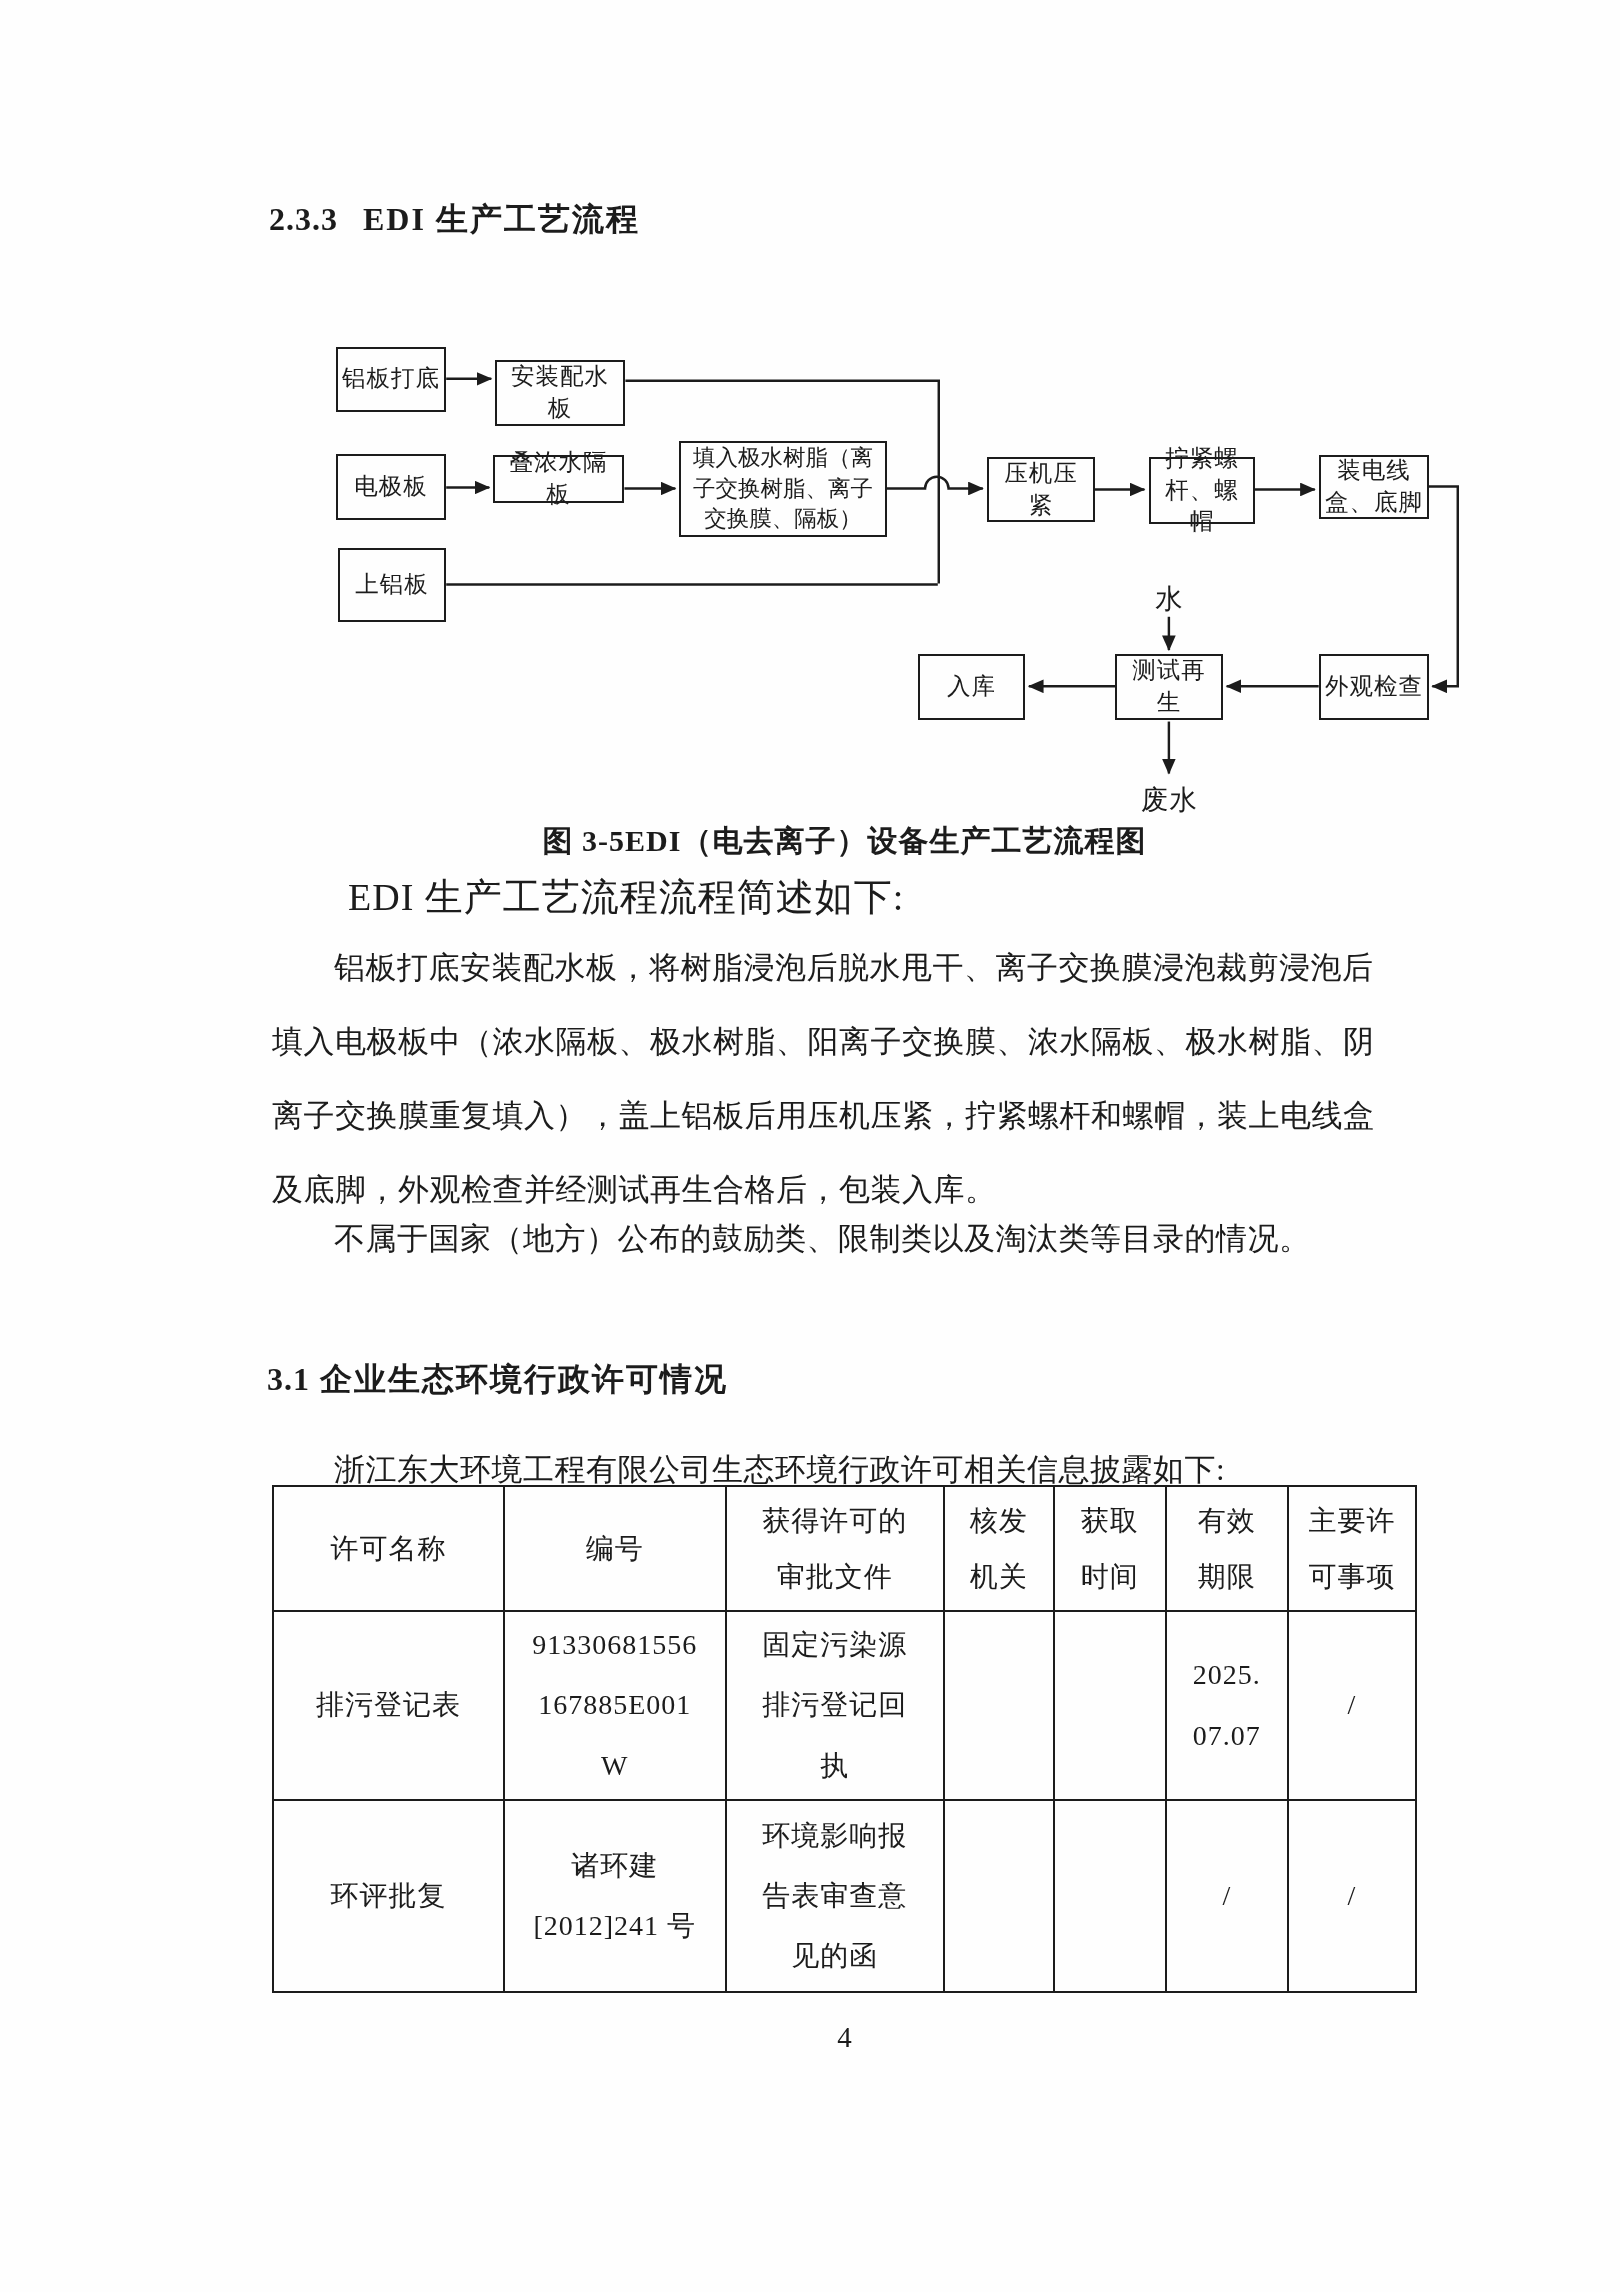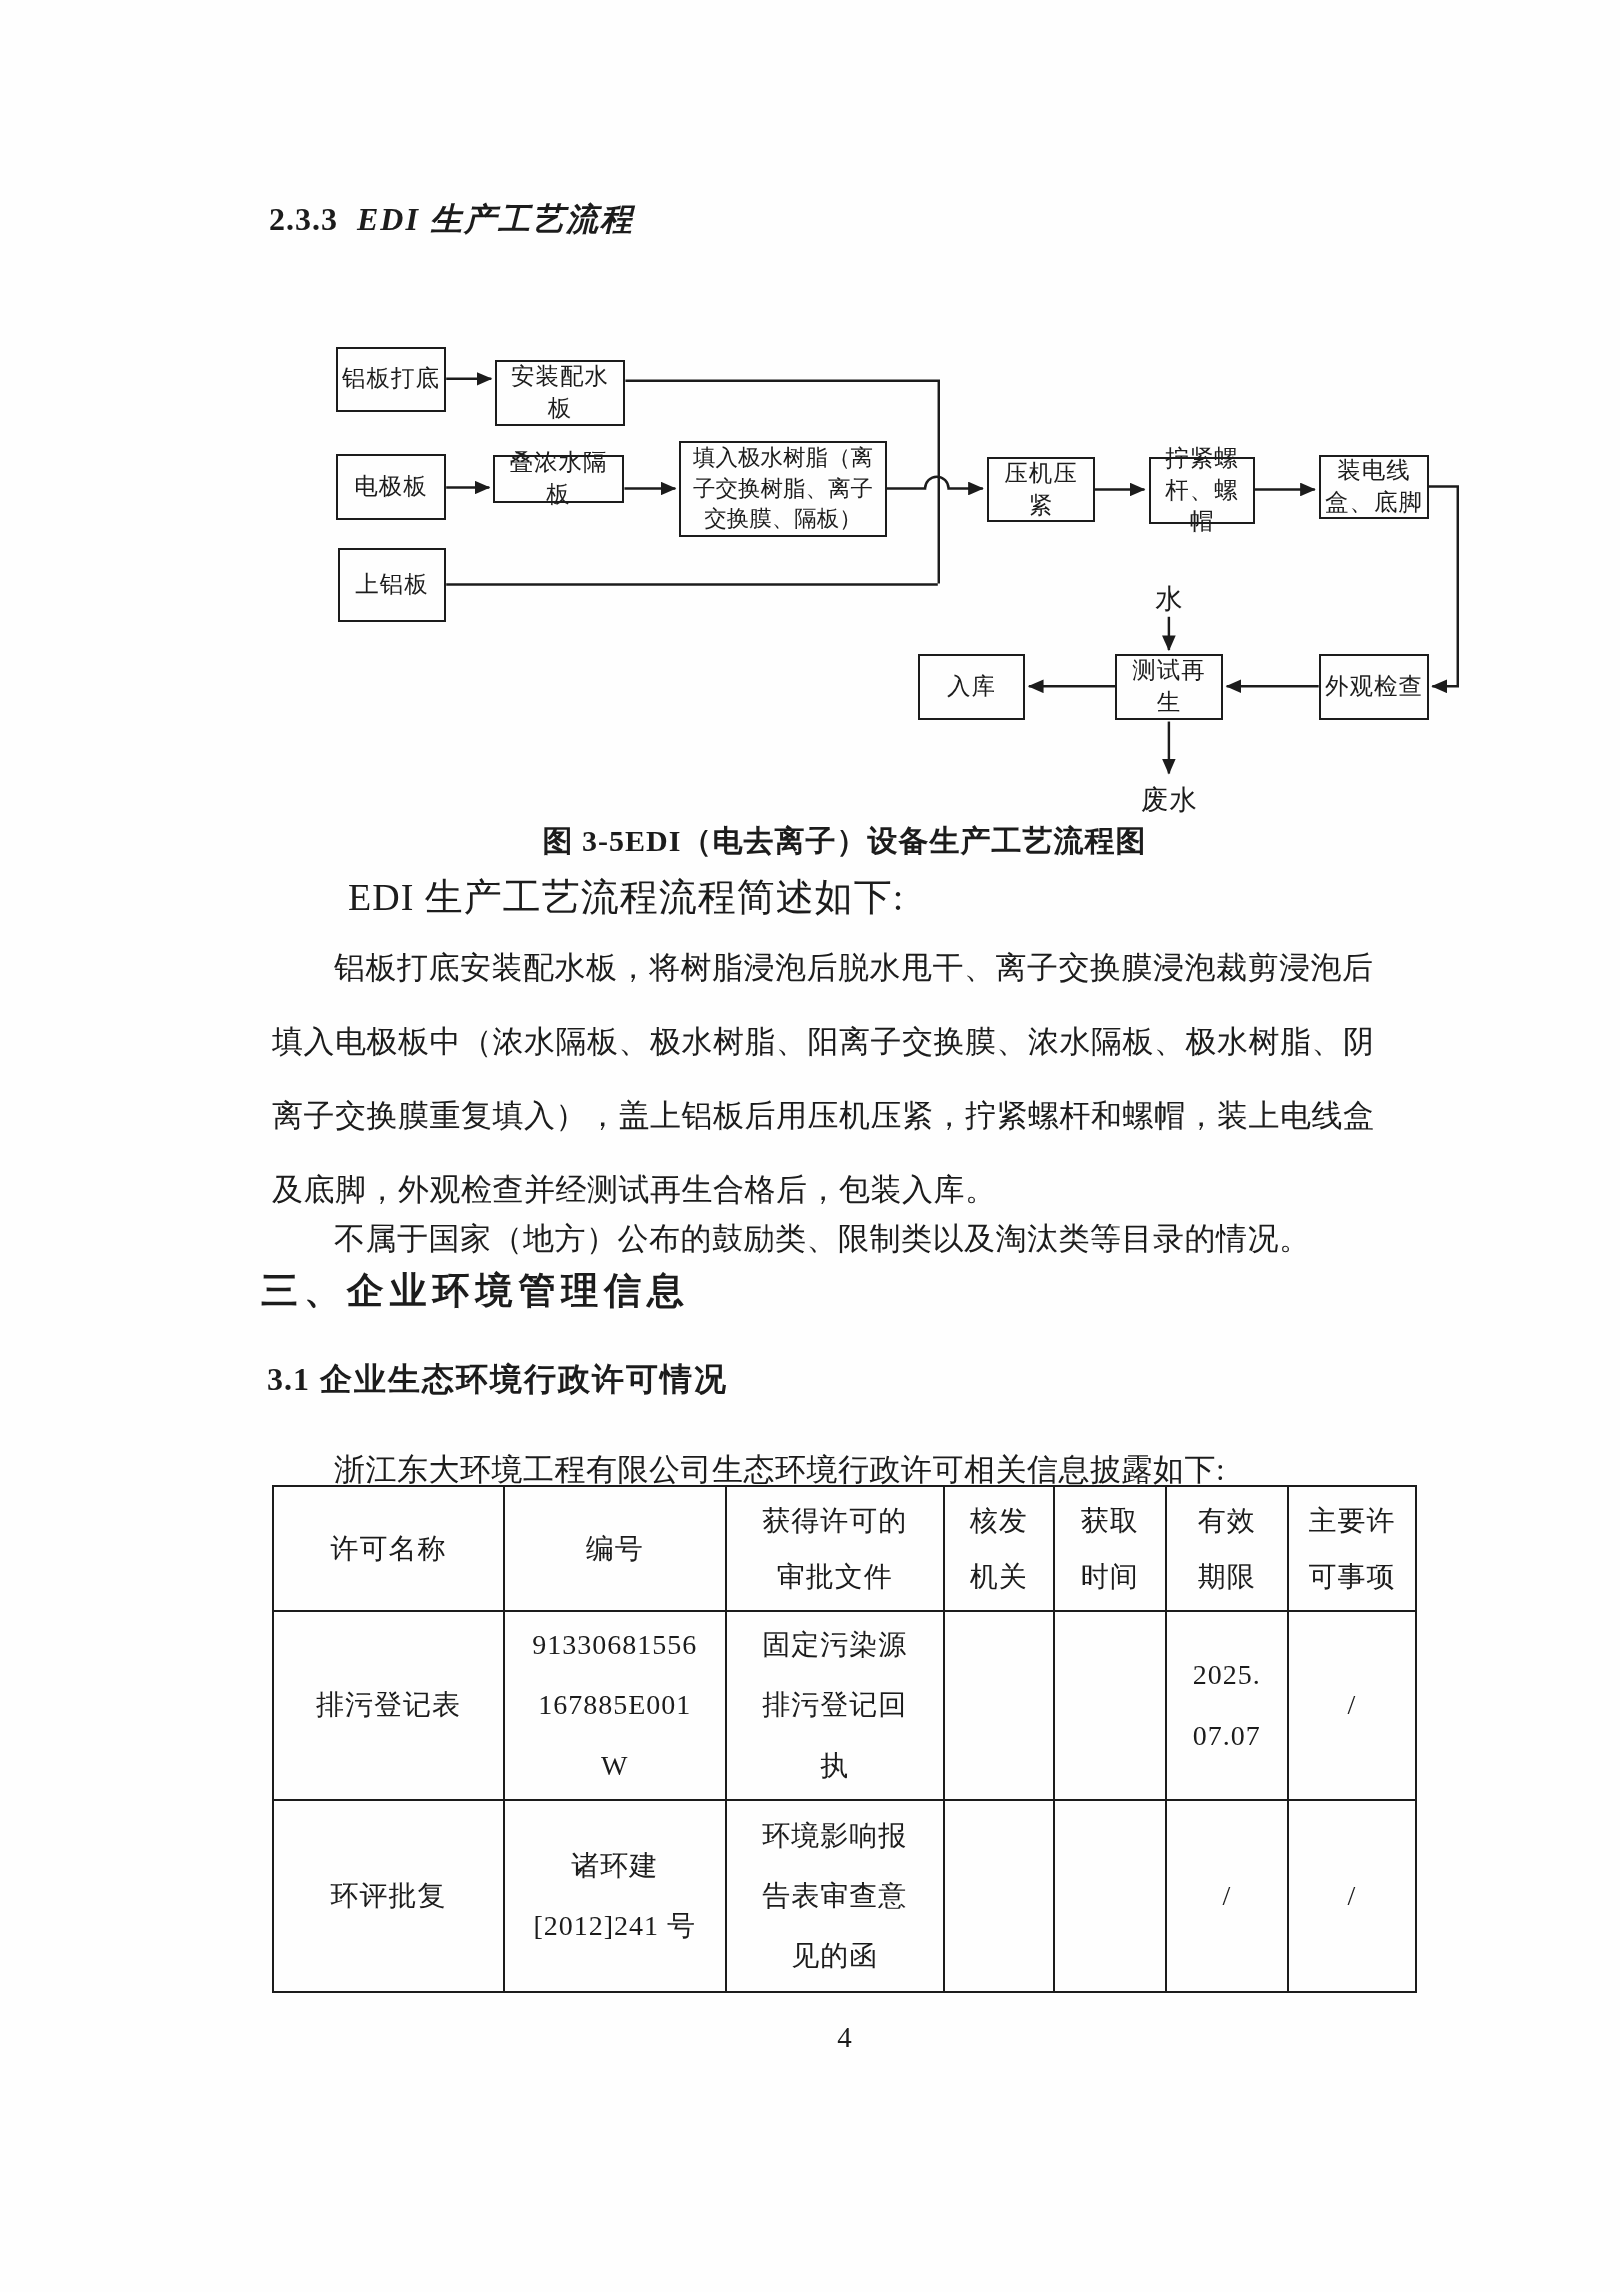--- a/index.html
+++ b/index.html
@@ -7,21 +7,21 @@
     position:relative;width:1620px;height:2293px;margin:0 auto;
     background:#fefefe;color:#1c1c1c;
     font-family:"Liberation Serif","DejaVu Serif",serif;
     overflow:hidden;
   }
   .abs{position:absolute;}
 
   
   .h233{top:198px;left:269px;font-size:32px;font-weight:bold;white-space:nowrap;}
   .h233 .num{letter-spacing:1px;}
-  .h233 .ttl{margin-left:19px;letter-spacing:2px;font-style:italic;}
+  .h233 .ttl{margin-left:25px;letter-spacing:2px;}
 
   .fig-caption{top:821px;left:272px;width:1145px;text-align:center;
     font-size:30px;font-weight:bold;letter-spacing:1px;}
 
   .p-intro{top:876px;left:272px;width:1143px;font-size:38px;line-height:43px;
     text-indent:2em;letter-spacing:1px;}
   .p-main{top:931px;left:272px;width:1147px;font-size:31px;line-height:74px;
     text-indent:2em;letter-spacing:0.5px;white-space:pre-line;}
   .p-note{top:1213px;left:272px;width:1143px;font-size:31px;line-height:51px;
     text-indent:2em;letter-spacing:0.5px;}
@@ -120,21 +120,20 @@
 
   <div class="abs fig-caption">图 3-5EDI（电去离子）设备生产工艺流程图</div>
 
   <div class="abs p-intro">EDI 生产工艺流程流程简述如下:</div>
   <div class="abs p-note">不属于国家（地方）公布的鼓励类、限制类以及淘汰类等目录的情况。</div>
   <div class="abs p-main">铝板打底安装配水板，将树脂浸泡后脱水甩干、离子交换膜浸泡裁剪浸泡后
 填入电极板中（浓水隔板、极水树脂、阳离子交换膜、浓水隔板、极水树脂、阴
 离子交换膜重复填入），盖上铝板后用压机压紧，拧紧螺杆和螺帽，装上电线盒
 及底脚，外观检查并经测试再生合格后，包装入库。</div>
 
-  <div class="abs h-sec3">三、企业环境管理信息</div>
   <div class="abs h-sec31">
     <span class="num">3.1</span><span class="ttl">企业生态环境行政许可情况</span>
   </div>
   <div class="abs p-disclose">浙江东大环境工程有限公司生态环境行政许可相关信息披露如下:</div>
 
   <table class="permit-table">
     <colgroup>
       <col style="width:20.2%">
         <col style="width:19.4%">
         <col style="width:19.1%">

